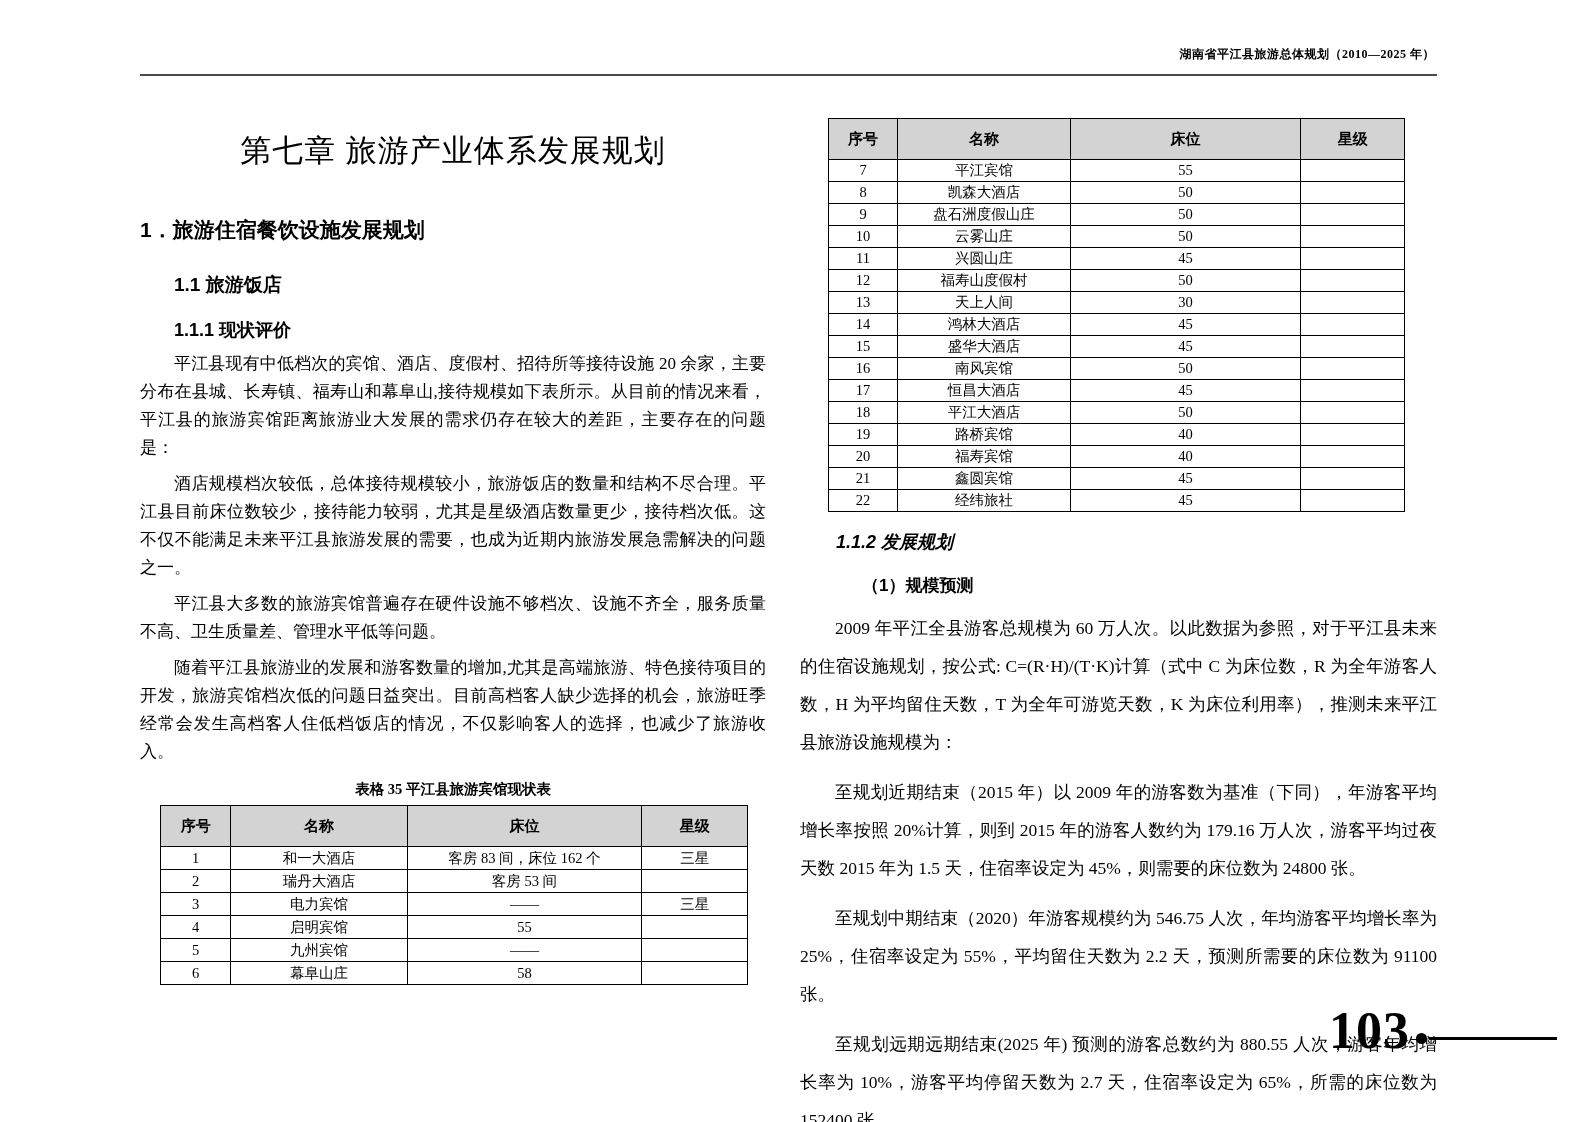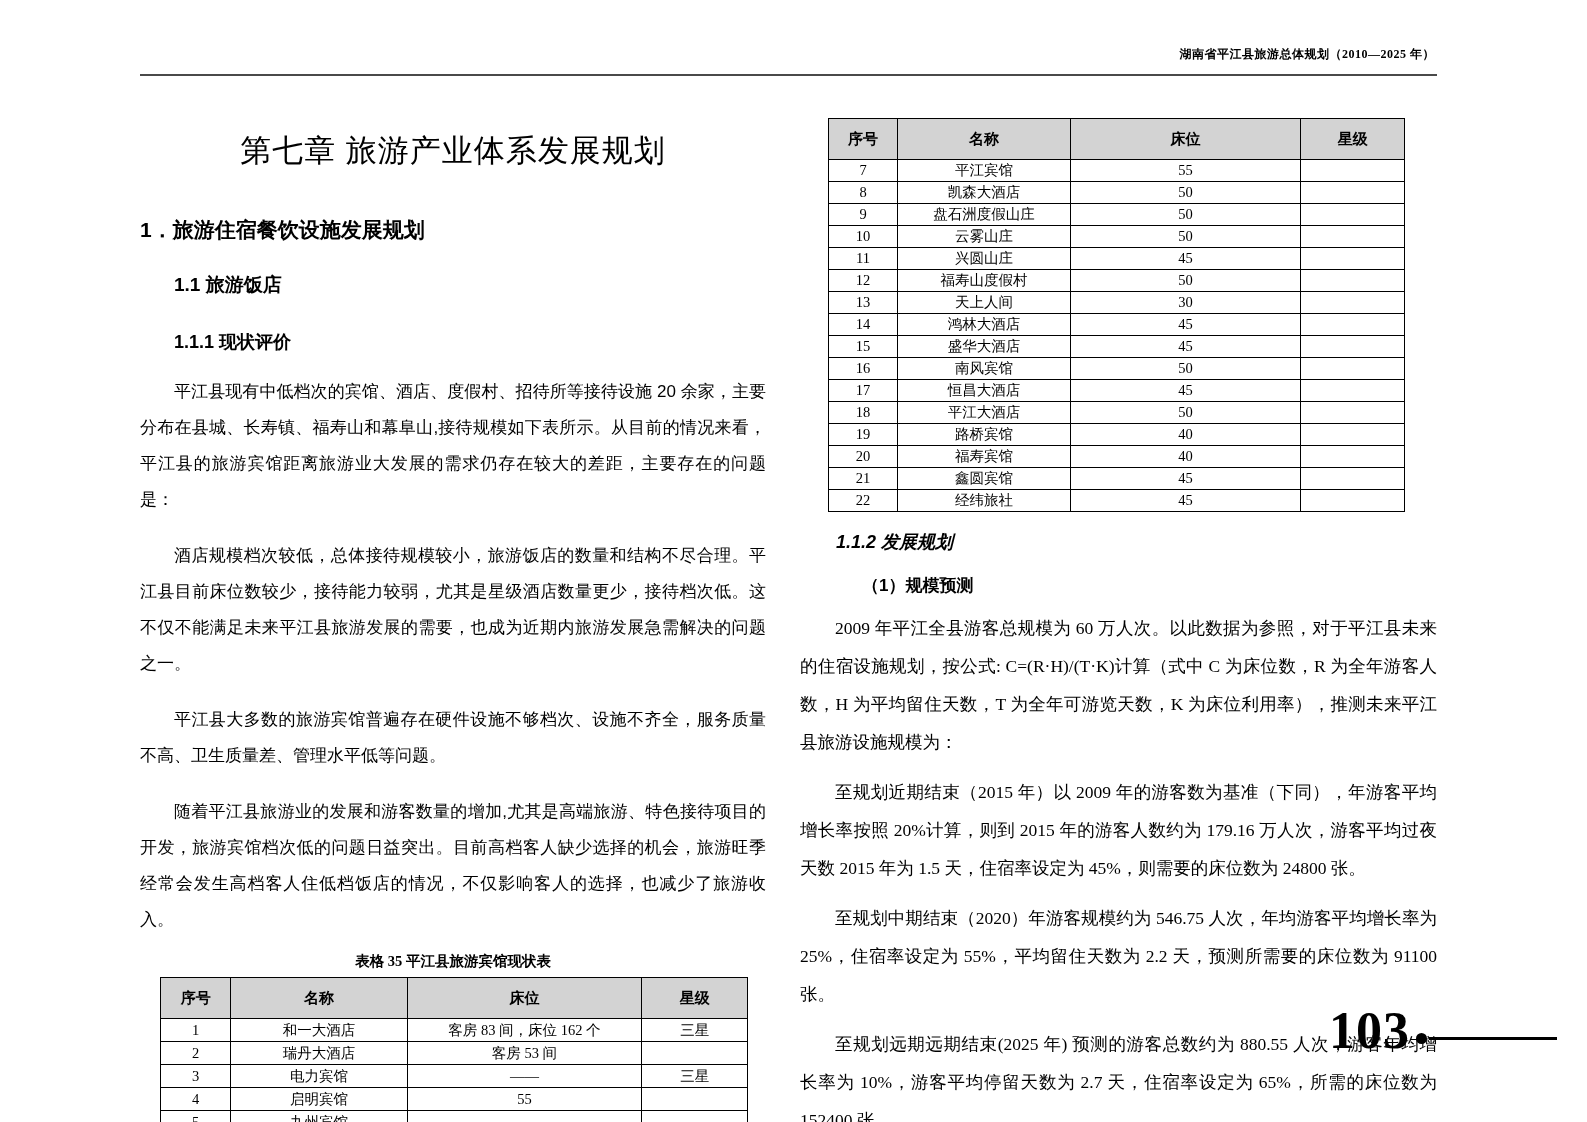--- a/index.html
+++ b/index.html
@@ -33,34 +33,34 @@
   .h-l1 {
     margin-top:44px; font-family:"Liberation Sans", sans-serif;
     font-size:21px; font-weight:bold;
   }
   .h-l2 {
     margin-top:28px; margin-left:34px;
     font-family:"Liberation Sans", sans-serif;
     font-size:19px; font-weight:bold;
   }
   .h-l3 {
-    margin-top:32px; margin-left:34px;
+    margin-top:20px; margin-left:34px;
     font-family:"Liberation Sans", sans-serif;
     font-size:18px; font-weight:bold;
   }
   .h-l4 {
     margin-top:20px; margin-left:62px;
     font-family:"Liberation Sans", sans-serif;
     font-size:17px; font-weight:bold;
   }
 
   .paras-left  { margin-top:6px; }
   .paras-left .para {
-    margin-top:20px; font-family:Liberation Sans, sans-serif;
-    font-size:17px; line-height:36px; text-align:justify; text-indent:2em;
+    margin-top:8px; font-family:Liberation Serif, serif;
+    font-size:17px; line-height:28px; text-align:justify; text-indent:2em;
   }
   .paras-right { margin-top:8px; }
   .paras-right .para {
     margin-top:12px; font-family:"Liberation Serif", serif;
     font-size:17.5px; line-height:38px; text-align:justify; text-indent:2em;
   }
 
   .table-caption {
     margin-top:14px; text-align:center;
     font-family:Liberation Serif, serif;

